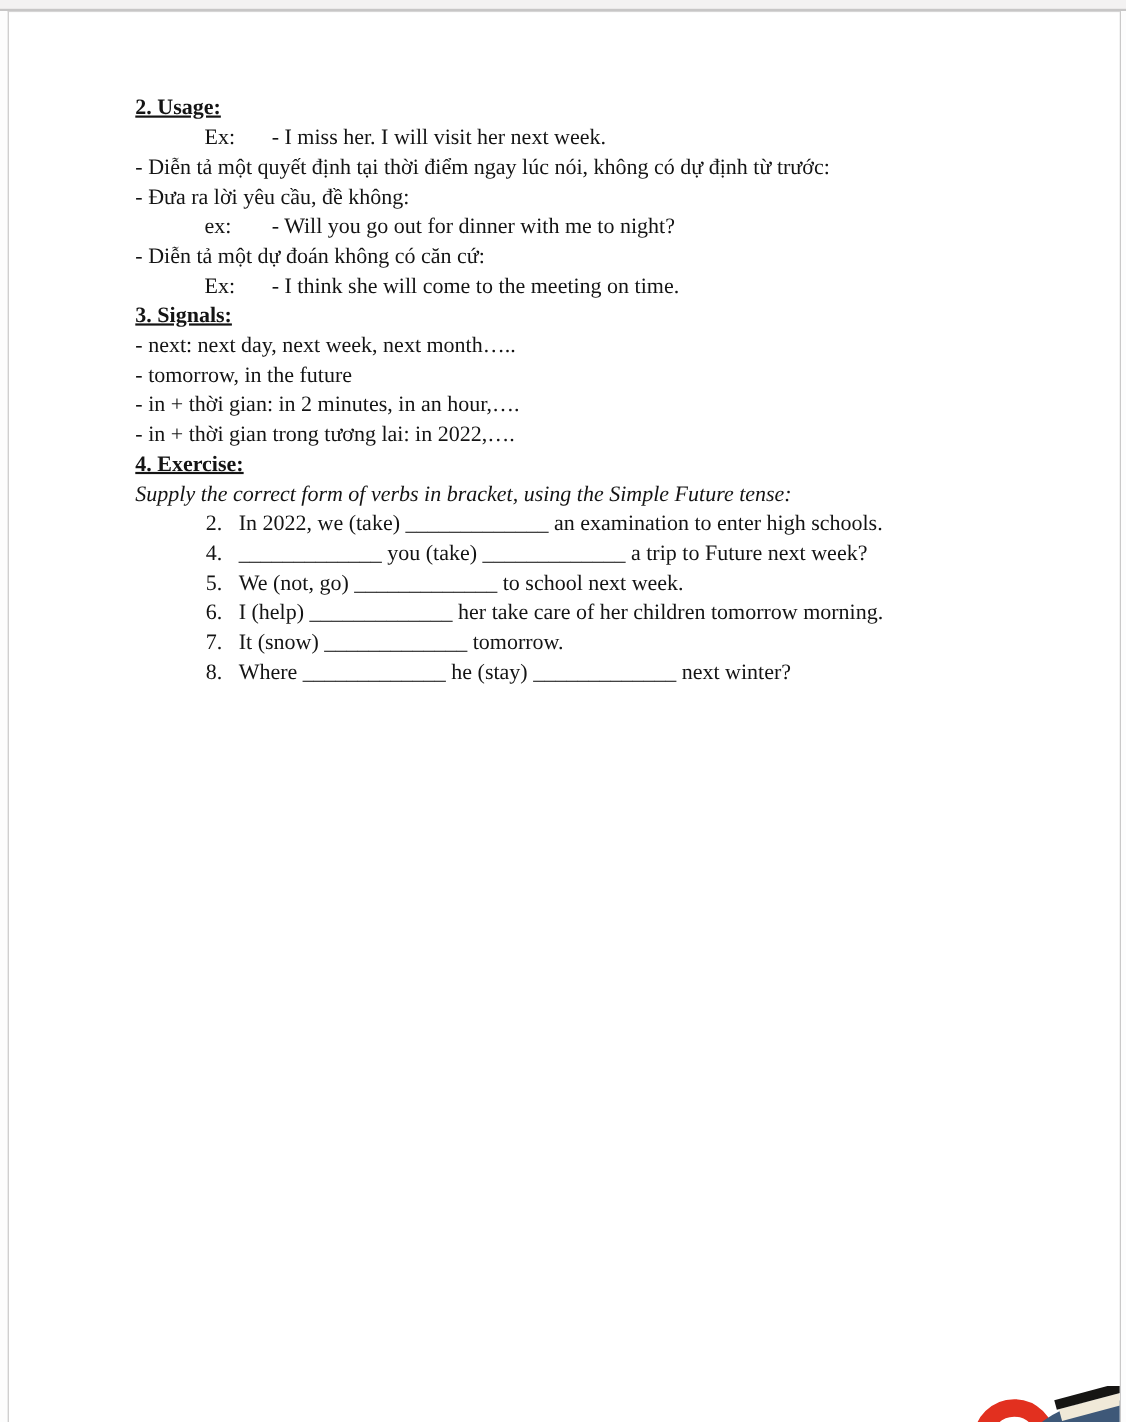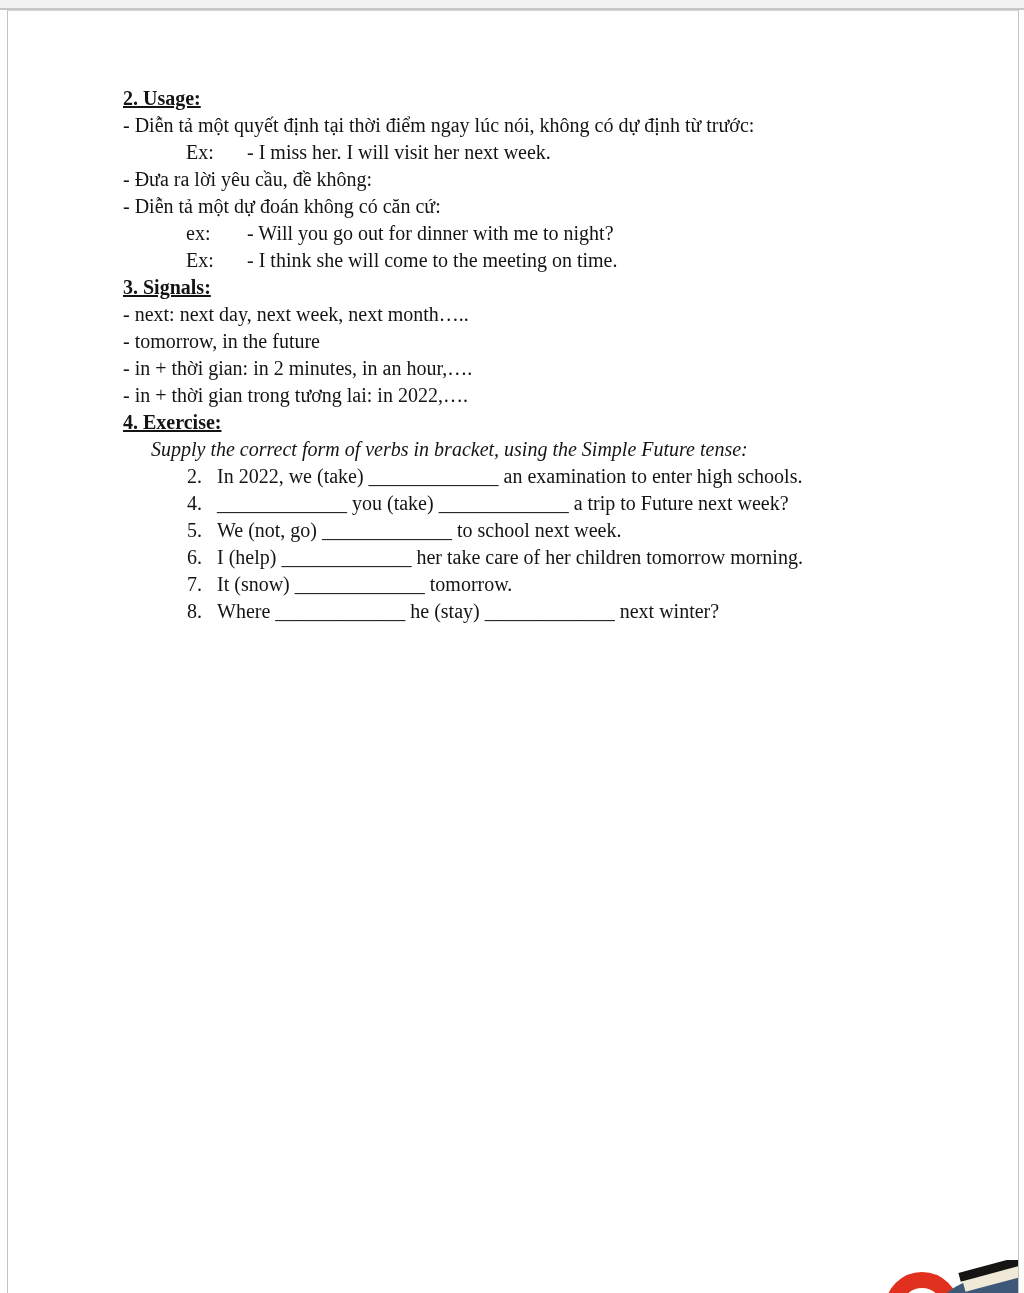--- a/index.html
+++ b/index.html
@@ -43,21 +43,21 @@
   .line { min-height: 27px; }
   .heading {
     font-weight: bold;
     text-decoration: underline;
   }
   .example { padding-left: 63px; }
   .ex-label {
     display: inline-block;
     width: 61px;
   }
-  .instruction { font-style: italic; margin-left: 28px; }
+  .instruction { font-style: italic; }
   .item { padding-left: 64px; }
   .item-num {
     display: inline-block;
     width: 30px;
   }
   .logo-clip {
     position: absolute;
     right: 0;
     bottom: 0;
     width: 136px;
@@ -70,25 +70,25 @@
 <body>
 
 <div class="canvas">
 
   <div class="top-band"></div>
 
   <div class="page">
     <div class="content">
 
       <div class="line heading">2. Usage:</div>
+      <div class="line example"><span class="ex-label">Ex:</span><span>- I miss her. I will visit her next week.</span></div>
       <div class="line">- Diễn tả một quyết định tại thời điểm ngay lúc nói, không có dự định từ trước:</div>
-      <div class="line example"><span class="ex-label">Ex:</span><span>- I miss her. I will visit her next week.</span></div>
       <div class="line">- Đưa ra lời yêu cầu, đề không:</div>
+      <div class="line example"><span class="ex-label">ex:</span><span>- Will you go out for dinner with me to night?</span></div>
       <div class="line">- Diễn tả một dự đoán không có căn cứ:</div>
-      <div class="line example"><span class="ex-label">ex:</span><span>- Will you go out for dinner with me to night?</span></div>
       <div class="line example"><span class="ex-label">Ex:</span><span>- I think she will come to the meeting on time.</span></div>
 
       <div class="line heading">3. Signals:</div>
       <div class="line">- next: next day, next week, next month…..</div>
       <div class="line">- tomorrow, in the future</div>
       <div class="line">- in + thời gian: in 2 minutes, in an hour,….</div>
       <div class="line">- in + thời gian trong tương lai: in 2022,….</div>
 
       <div class="line heading">4. Exercise:</div>
       <div class="line instruction">Supply the correct form of verbs in bracket, using the Simple Future tense:</div>

